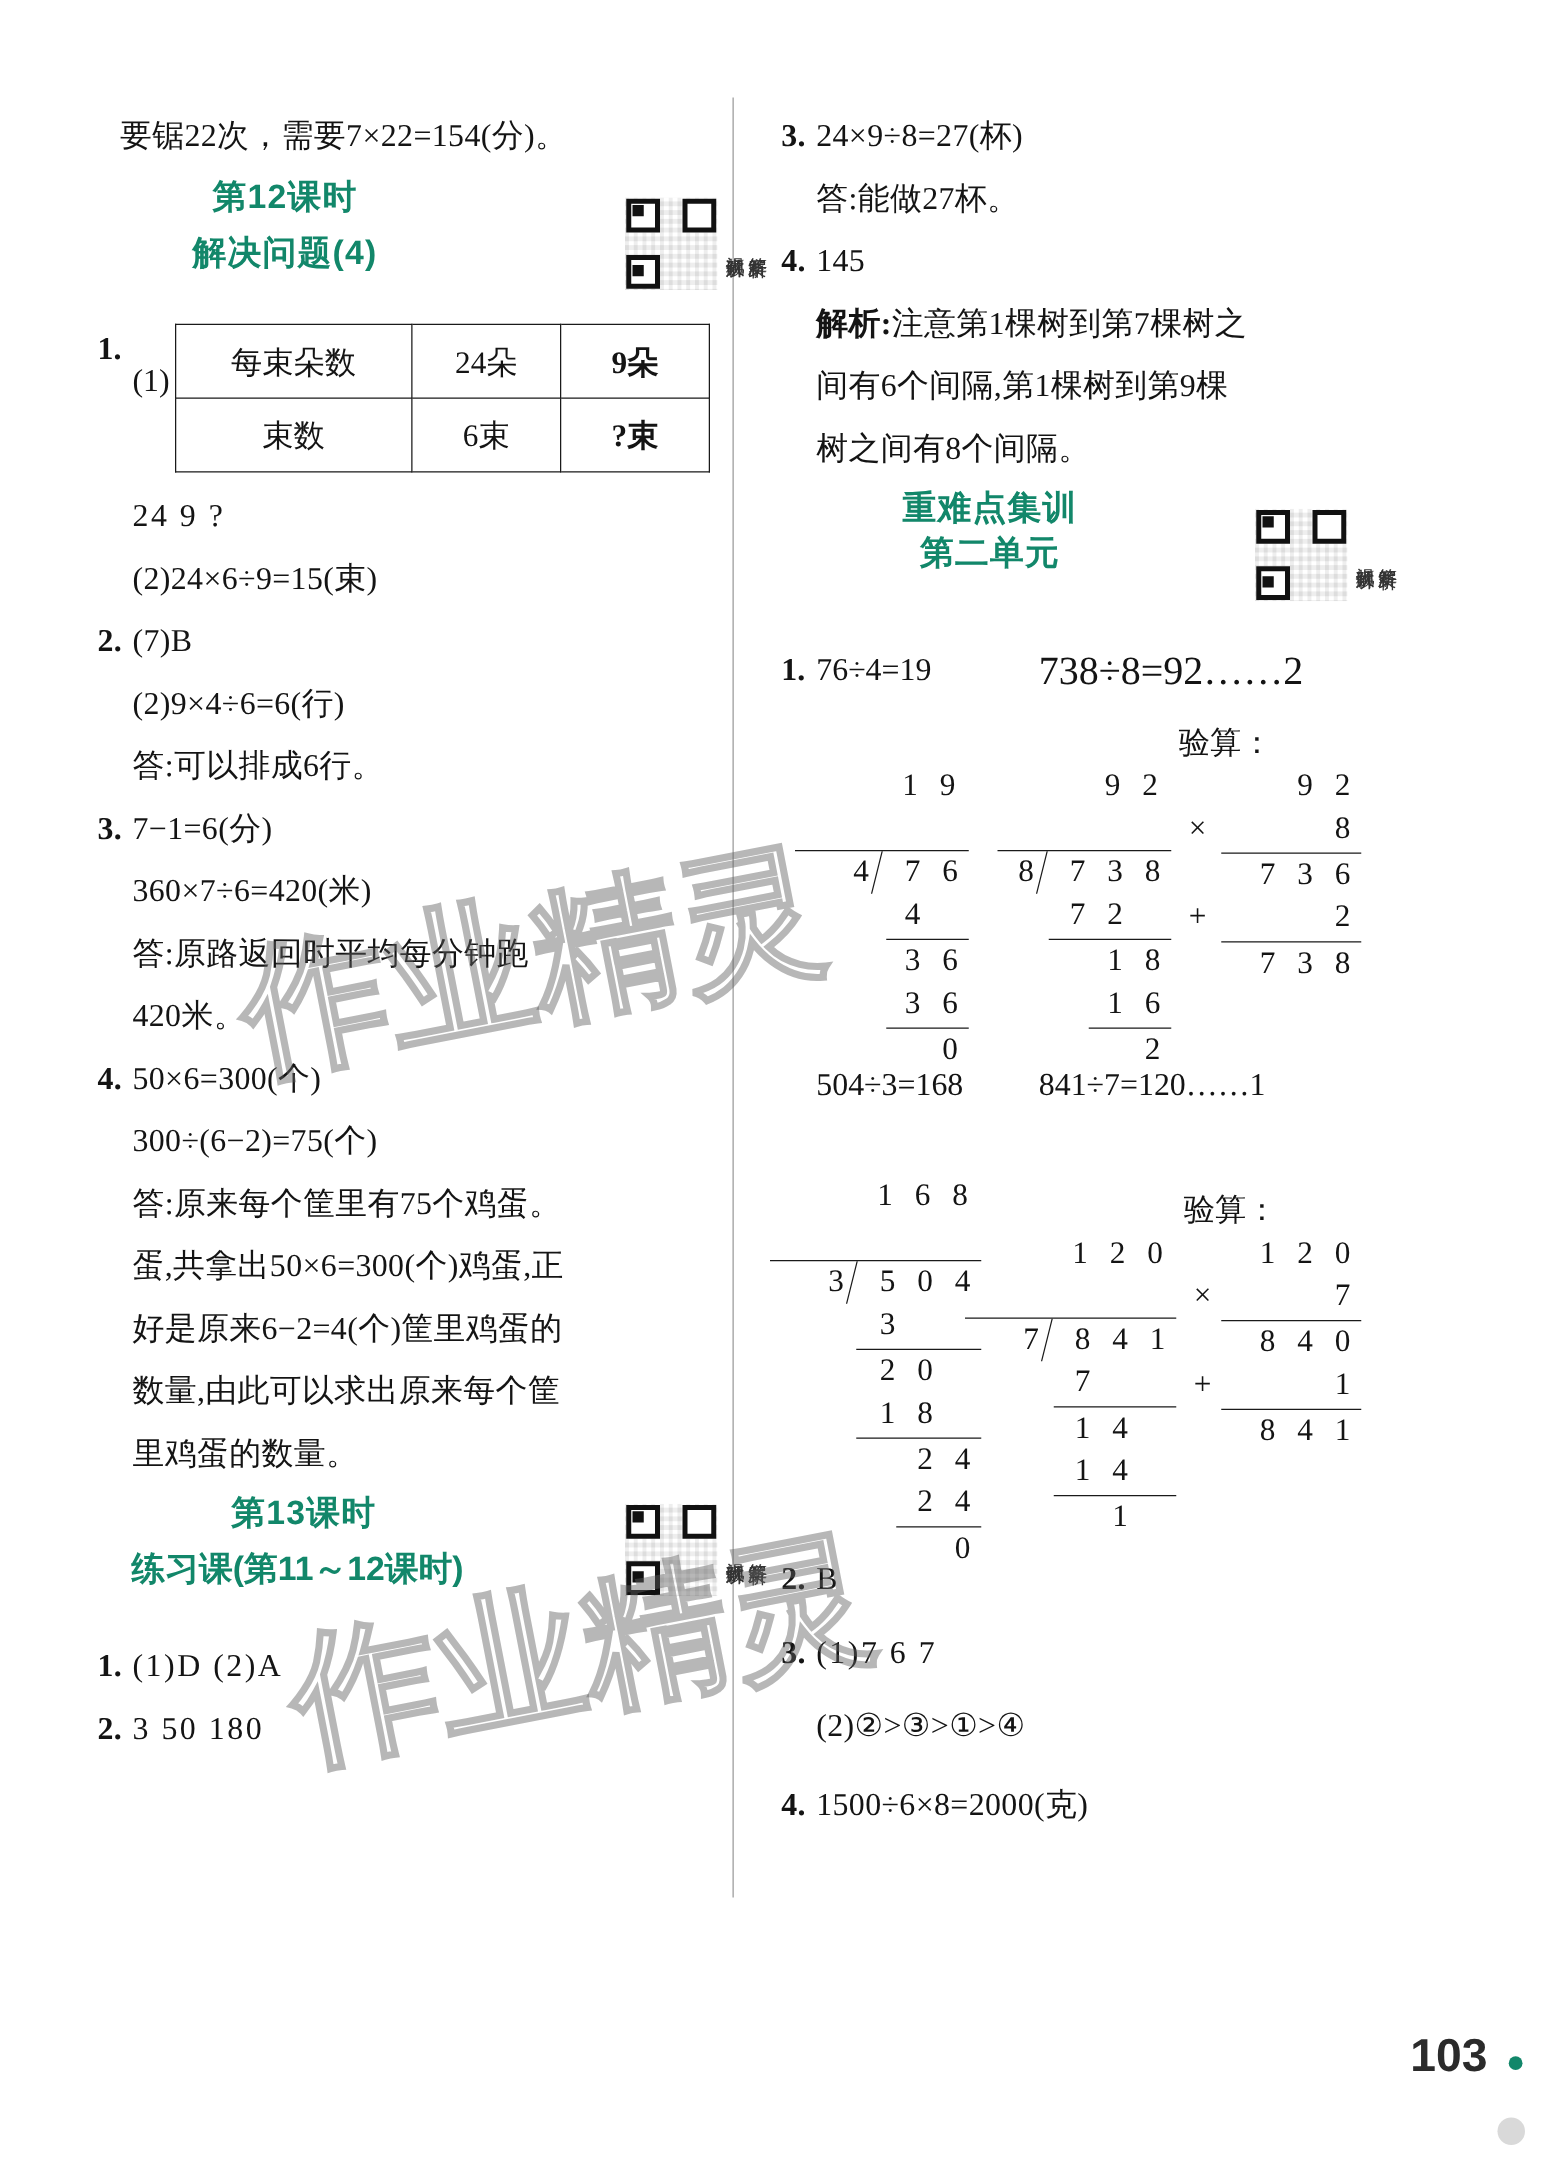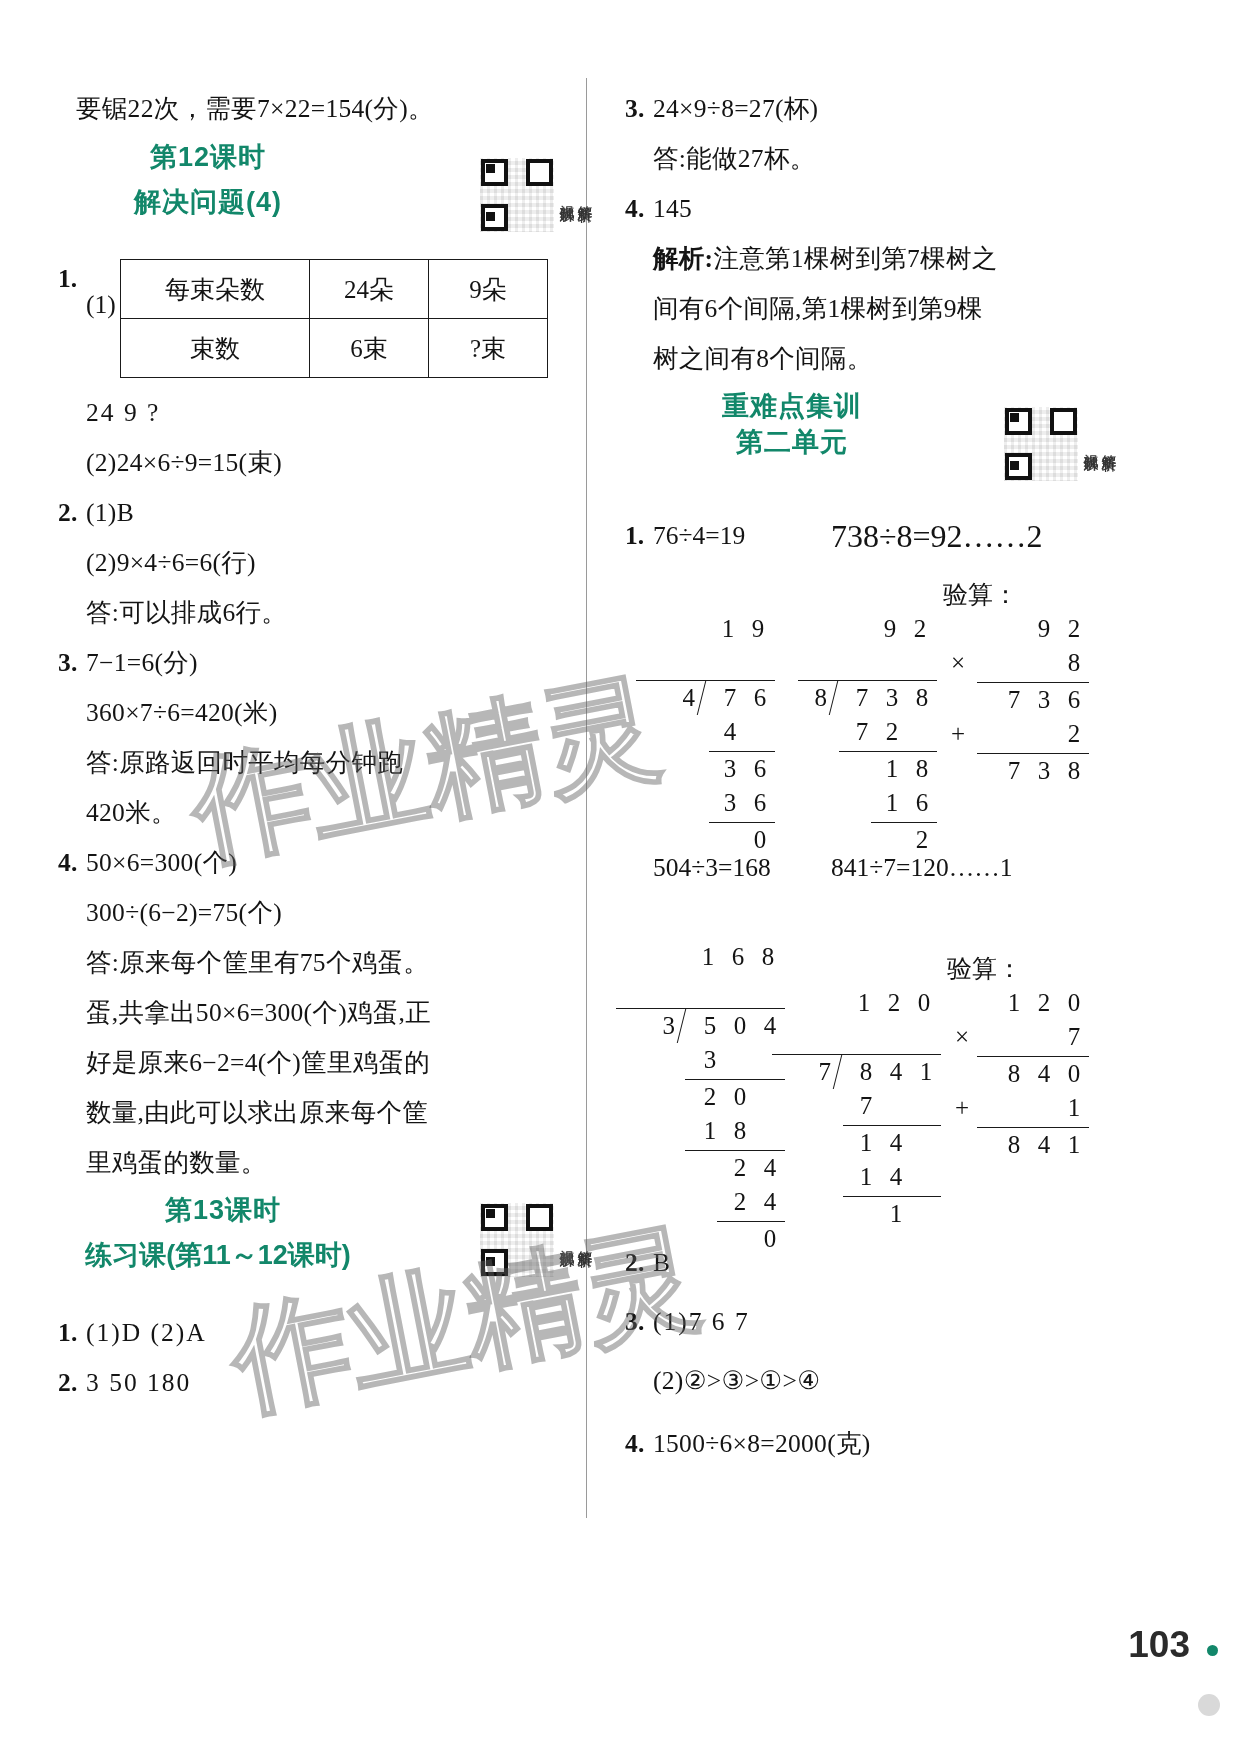--- a/index.html
+++ b/index.html
@@ -25,21 +25,21 @@
     z-index:5;
   }
   .wm1 { left:190px; top:690px; font-size:118px; transform:rotate(-11deg); }
   .wm2 { left:230px; top:1240px; font-size:118px; transform:rotate(-11deg); }
 
   
   .col {
     position:absolute; top:0;
     box-sizing:border-box;
   }
-  .colL { left:58px; width:490px; }
+  .colL { left:78px; width:490px; }
   .colR { left:625px; width:470px; }
   .divider {
     position:absolute; left:586px; top:78px;
     width:1px; height:1440px; background:#9a9a9a;
   }
 
   
   .line {
     display:flex; align-items:flex-start;
     font-size:25.5px; line-height:41px;
@@ -104,21 +104,21 @@
   }
   table.qtable td {
     border:1.6px solid #1a1a1a;
     padding:7px 10px;
     text-align:center;
     height:44px;
     font-family:"Liberation Serif", serif;
   }
   .c-wide { width:188px; }
   .c-mid  { width:108px; }
-  .c-nar  { width:108px; }
+  .c-nar  { width:108px;font-weight:bold; }
 
   
   .ld { font-size:25px; line-height:34px; font-family:"Liberation Serif", serif; }
   .ld-row { display:flex; justify-content:flex-end; white-space:pre; }
   .digit { display:inline-block; width:30px; text-align:center; }
   .bar-top { border-bottom:1.6px solid #1a1a1a; }
 
   
   .footer-page {
     position:absolute; right:60px; bottom:78px;
@@ -191,21 +191,21 @@
     <div class="line" style="margin-top:14px;padding-left:28px">
       <span class="body mono-sp">24   9    ?</span>
     </div>
 
     <div class="line" style="padding-left:28px">
       <span class="body">(2)24×6÷9=15(束)</span>
     </div>
 
     <div class="line">
       <span class="num">2.</span>
-      <span class="body">(1)B</span>
+      <span class="body">(7)B</span>
     </div>
     <div class="line indent">
       <span class="body">(2)9×4÷6=6(行)</span>
     </div>
     <div class="line indent">
       <span class="body">答:可以排成6行。</span>
     </div>
 
     <div class="line">
       <span class="num">3.</span>

